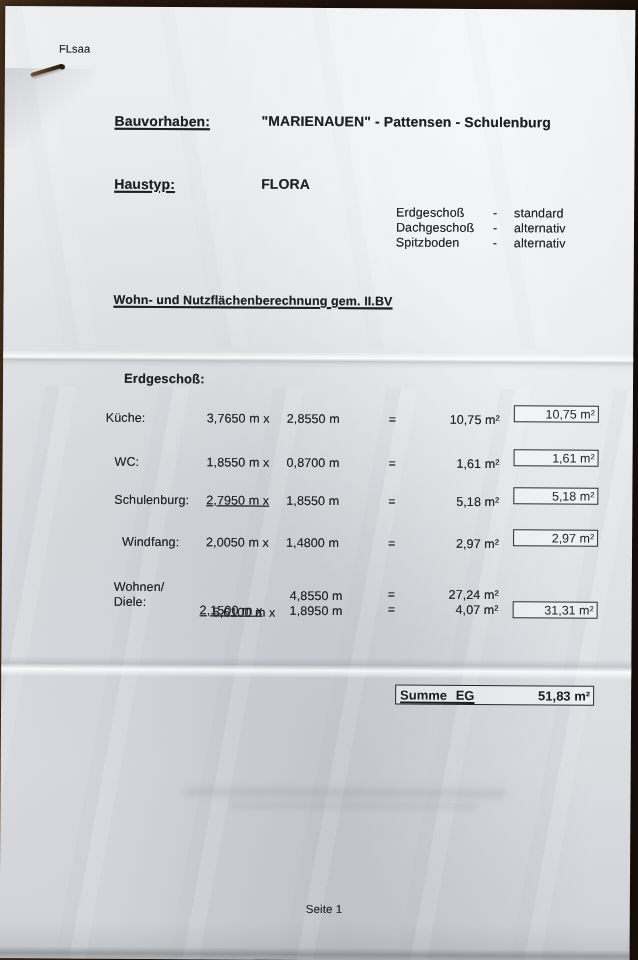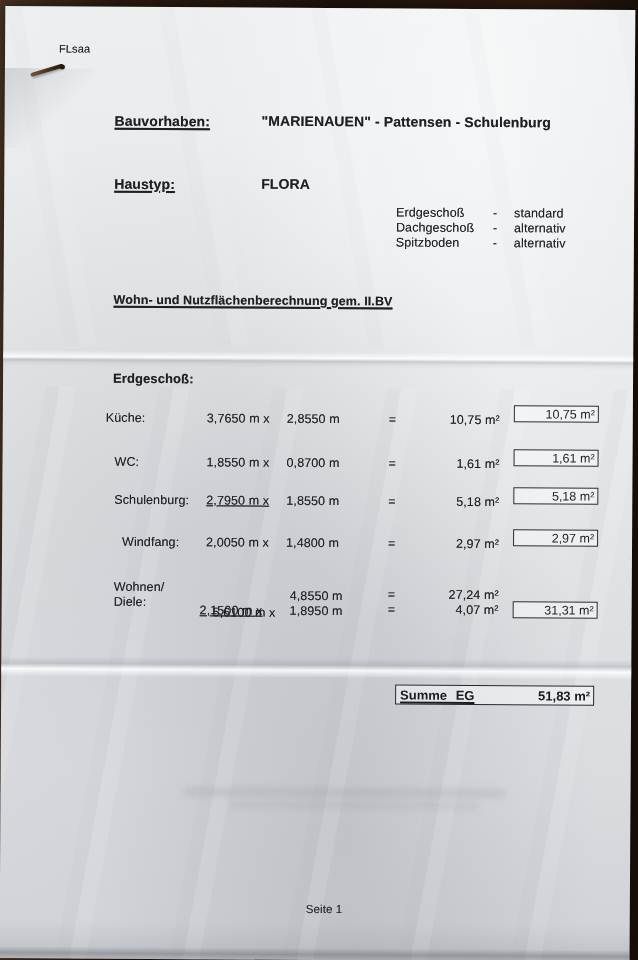--- a/index.html
+++ b/index.html
@@ -34,21 +34,21 @@
   .bottom-shadow { left:0; right:0; bottom:0; height:12px;
     background: linear-gradient(180deg, rgba(0,0,0,0), rgba(88,92,98,0.38) 55%, rgba(150,153,158,0.25)); }
   .staple { position:absolute; left:25px; top:62px; width:34px; height:4px;
     transform: rotate(-17deg); border-radius:2px;
     background: linear-gradient(90deg, #7a5436, #3a2817 70%, #241708); box-shadow: 1px 2px 2px rgba(0,0,0,0.25); }
   .staple-head { position:absolute; left:55px; top:58px; width:5px; height:5px; border-radius:50%; background:#241a0e; }
 
   .t { position:absolute; color:#1e1f21; white-space:nowrap; letter-spacing:0.1px;
        text-shadow: 0 0 0.5px rgba(34,35,38,0.55); }
   .fs11 { font-size:11px; } .fs115 { font-size:11.5px; }
-  .fs125 { font-size:12.5px; } .fs13 { font-size:13px; } .fs14 { font-size:14px; }
+  .fs125 { font-size:12.5px; } .fs13 { font-size:13px;margin-left:11px; } .fs14 { font-size:14px; }
   .bold { font-weight:bold; }
   .u { text-decoration:underline; text-underline-offset:2px; text-decoration-thickness:1.5px; }
 
   .valbox { position:absolute; left:511px; width:80px; height:15px;
     border:1.6px solid #2b2c2e; background:rgba(252,252,253,0.5);
     display:flex; align-items:center; justify-content:flex-end;
     padding-right:3px; font-size:12.5px; color:#1e1f21; }
   .sumbox { position:absolute; left:394px; top:676px; width:190px; height:18px;
     border:1.8px solid #26272a; background:rgba(252,252,253,0.5);
     display:flex; align-items:center; justify-content:space-between;

